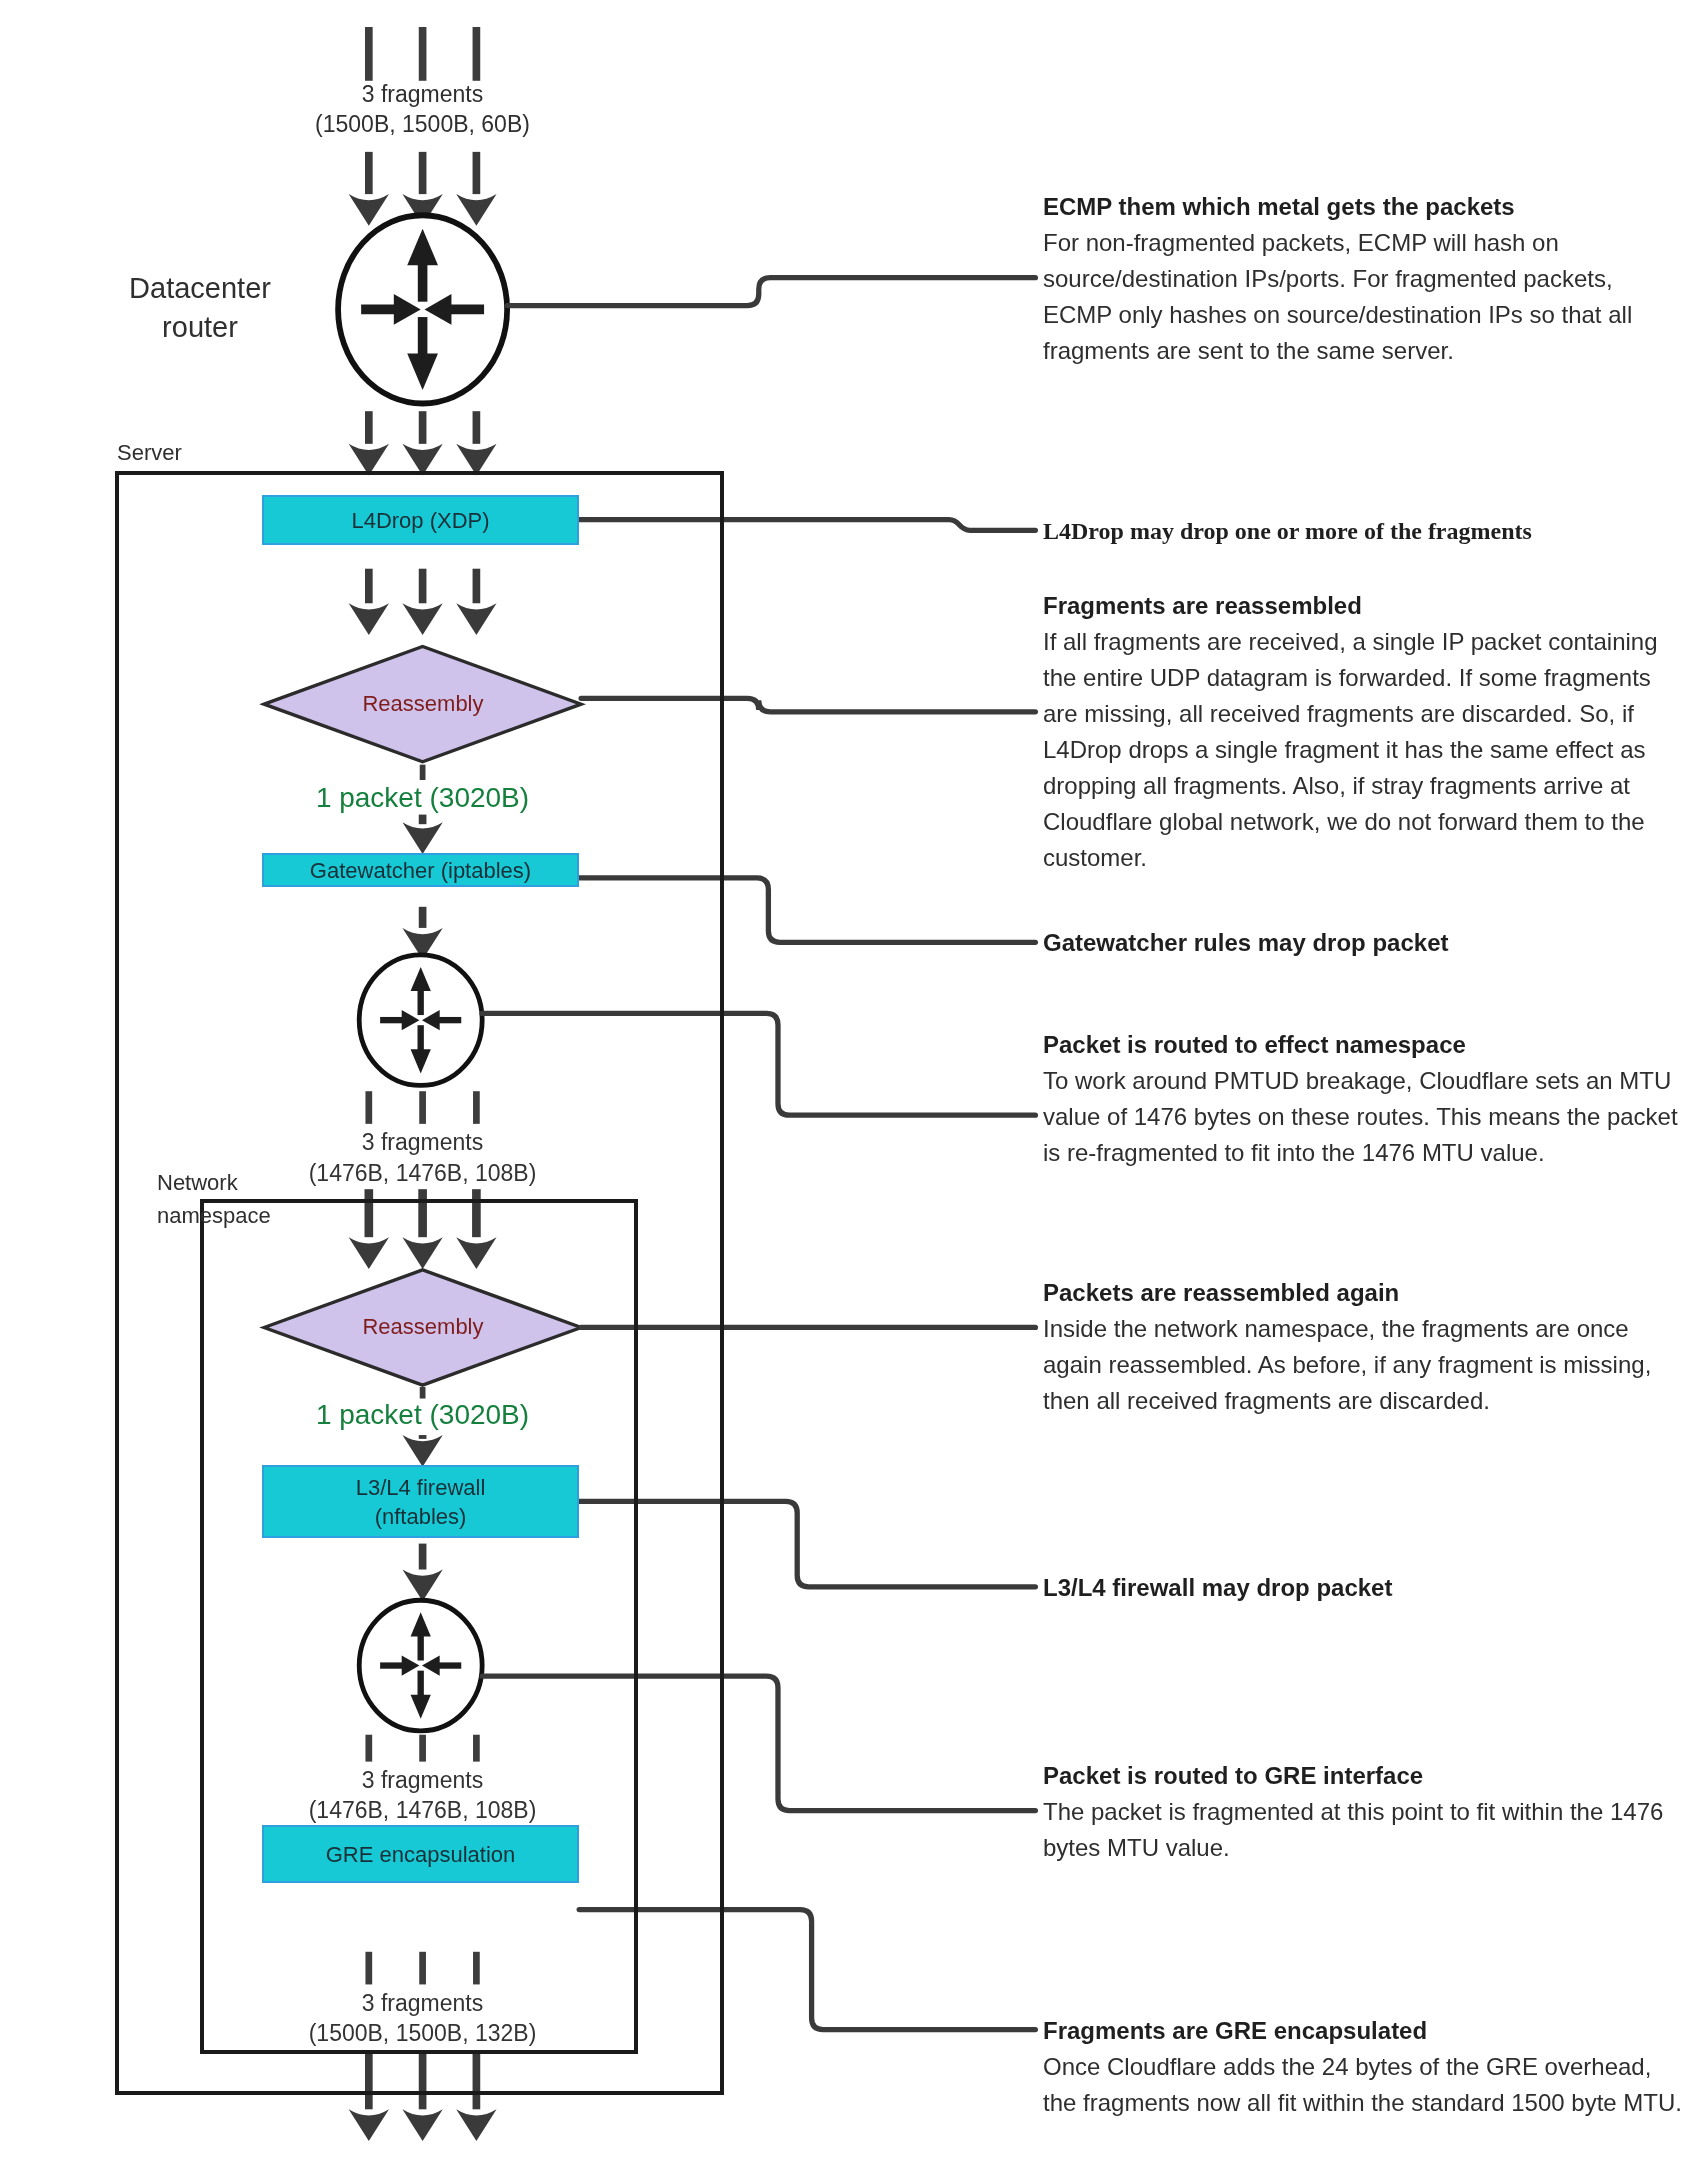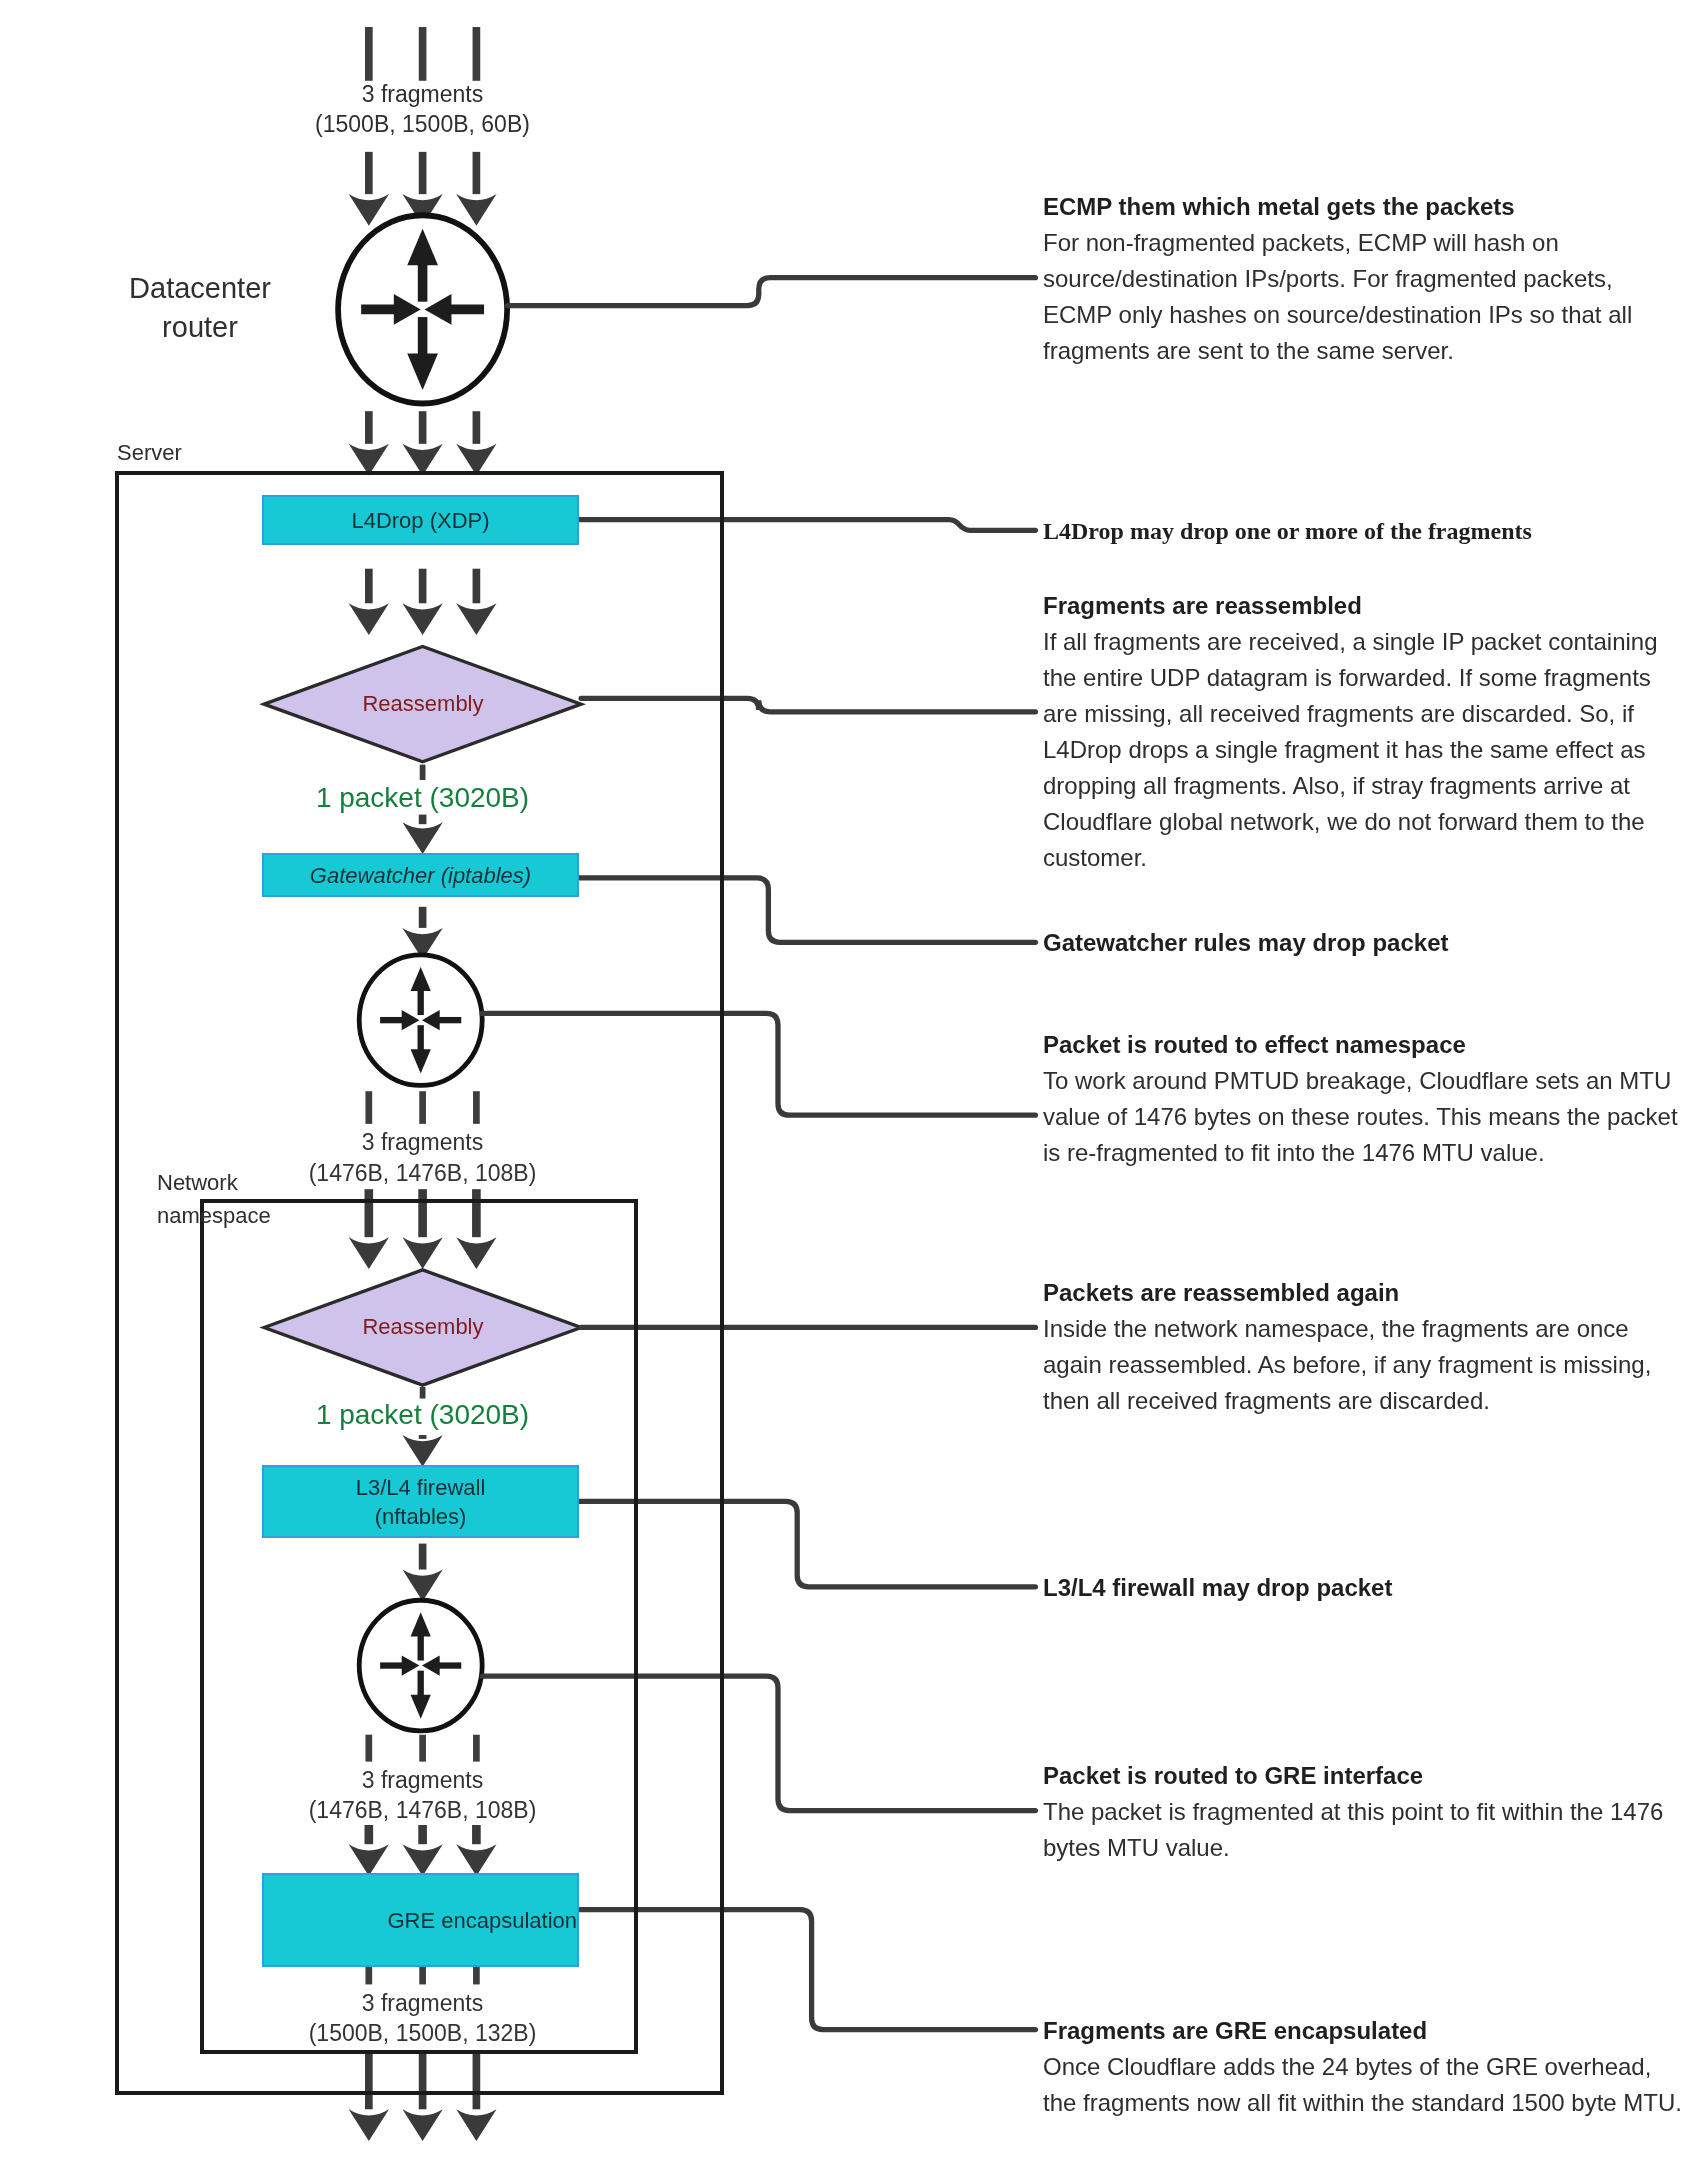--- a/index.html
+++ b/index.html
@@ -173,42 +173,42 @@
   <div class="lbl" style="left:117px;top:440px;font-size:22px;">Server</div>
 
   <div class="procbox" style="left:262px;top:495px;height:50px;">
     <span>L4Drop (XDP)</span>
   </div>
 
   <div class="diamondlbl" style="top:691px;">Reassembly</div>
 
   <div class="packetlbl" style="top:782px;">1 packet (3020B)</div>
 
-  <div class="procbox" style="left:262px;top:853px;height:44px;font-style:italic;">
+  <div class="procbox" style="left:262px;top:853px;height:34px;">
     <span>Gatewatcher (iptables)</span>
   </div>
 
   <div class="fraglbl" style="top:1128px;">3 fragments</div>
   <div class="fraglbl" style="top:1159px;">(1476B, 1476B, 108B)</div>
 
   <div class="lbl" style="left:157px;top:1143px;width:144px;font-size:22px;line-height:33px;margin-top:23px;">Network namespace</div>
 
   <div class="diamondlbl" style="top:1314px;">Reassembly</div>
 
   <div class="packetlbl" style="top:1399px;">1 packet (3020B)</div>
 
   <div class="procbox" style="left:262px;top:1465px;height:73px;">
     <span>L3/L4 firewall</span>
     <span>(nftables)</span>
   </div>
 
   <div class="fraglbl" style="top:1766px;">3 fragments</div>
   <div class="fraglbl" style="top:1796px;">(1476B, 1476B, 108B)</div>
 
-  <div class="procbox" style="left:262px;top:1873px;height:94px;align-items:flex-end;">
+  <div class="procbox" style="left:262px;top:1825px;height:58px;">
     <span>GRE encapsulation</span>
   </div>
 
   <div class="fraglbl" style="top:1989px;">3 fragments</div>
   <div class="fraglbl" style="top:2019px;">(1500B, 1500B, 132B)</div>
 
   <div class="ann" style="top:189px;">
     <div class="t">ECMP them which metal gets the packets</div>
     <div>For non-fragmented packets, ECMP will hash on source/destination IPs/ports. For fragmented packets, ECMP only hashes on source/destination IPs so that all fragments are sent to the same server.</div>
   </div>

